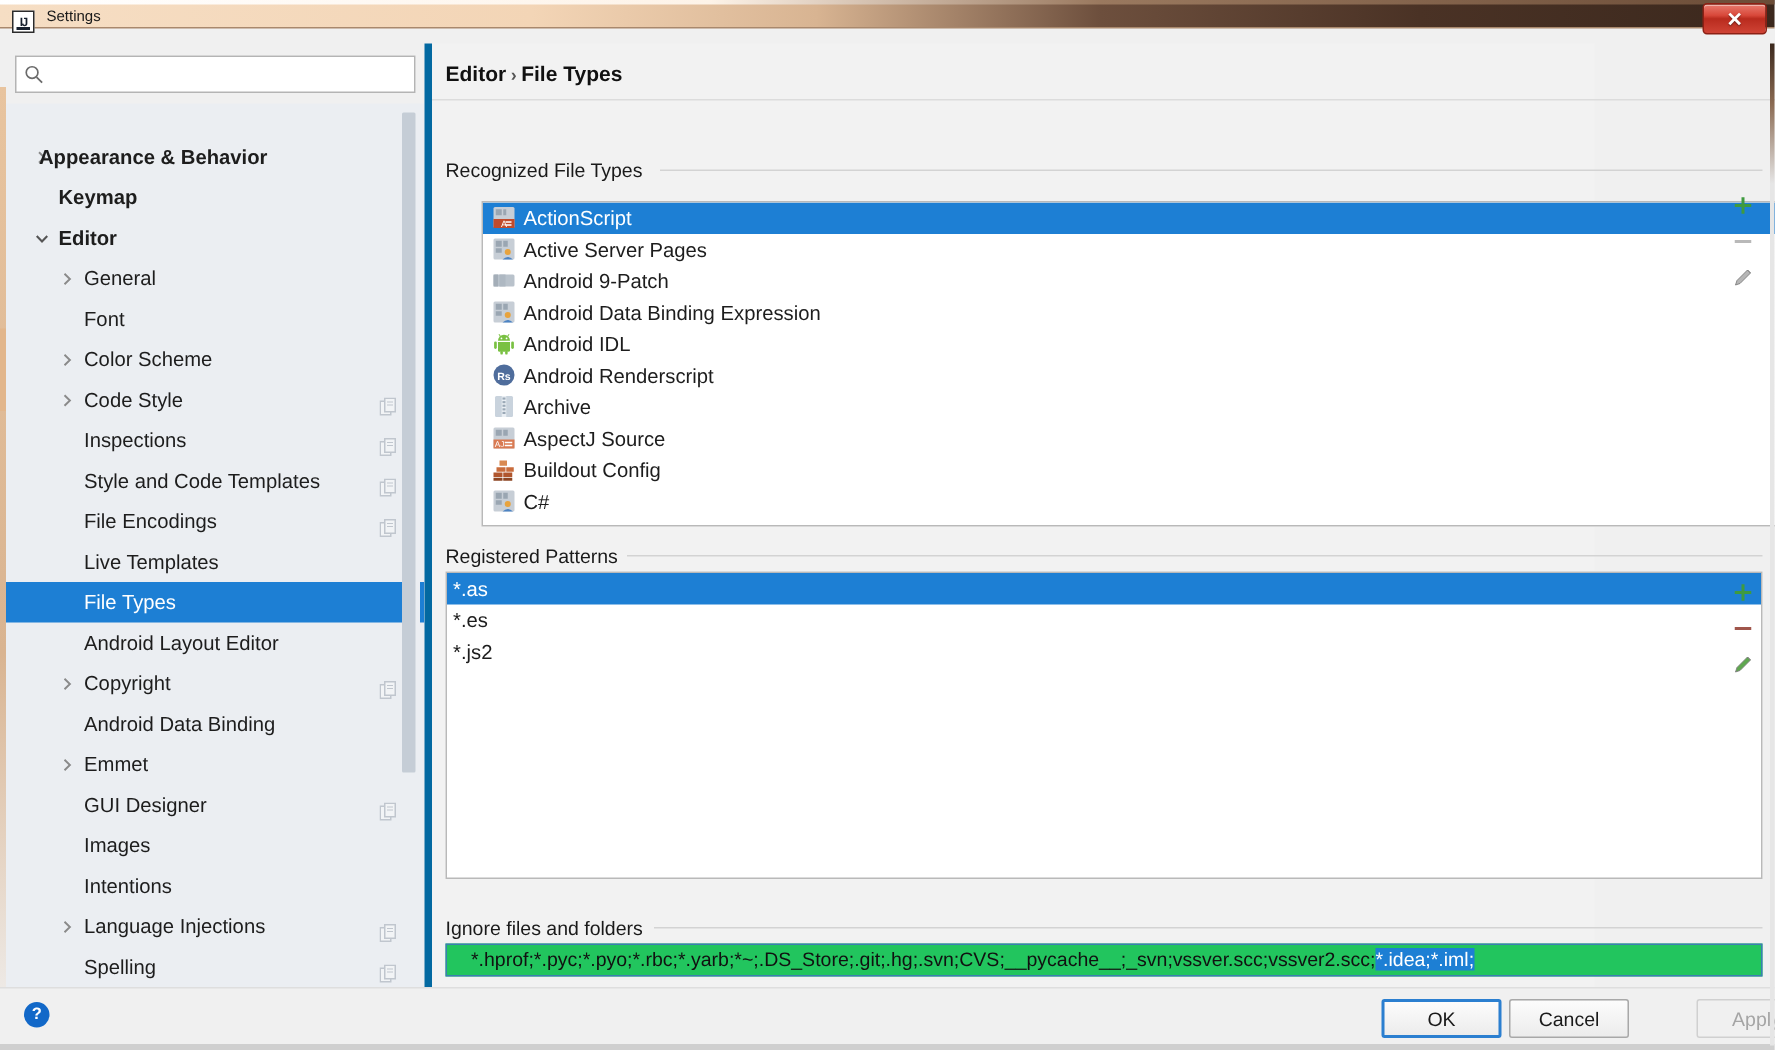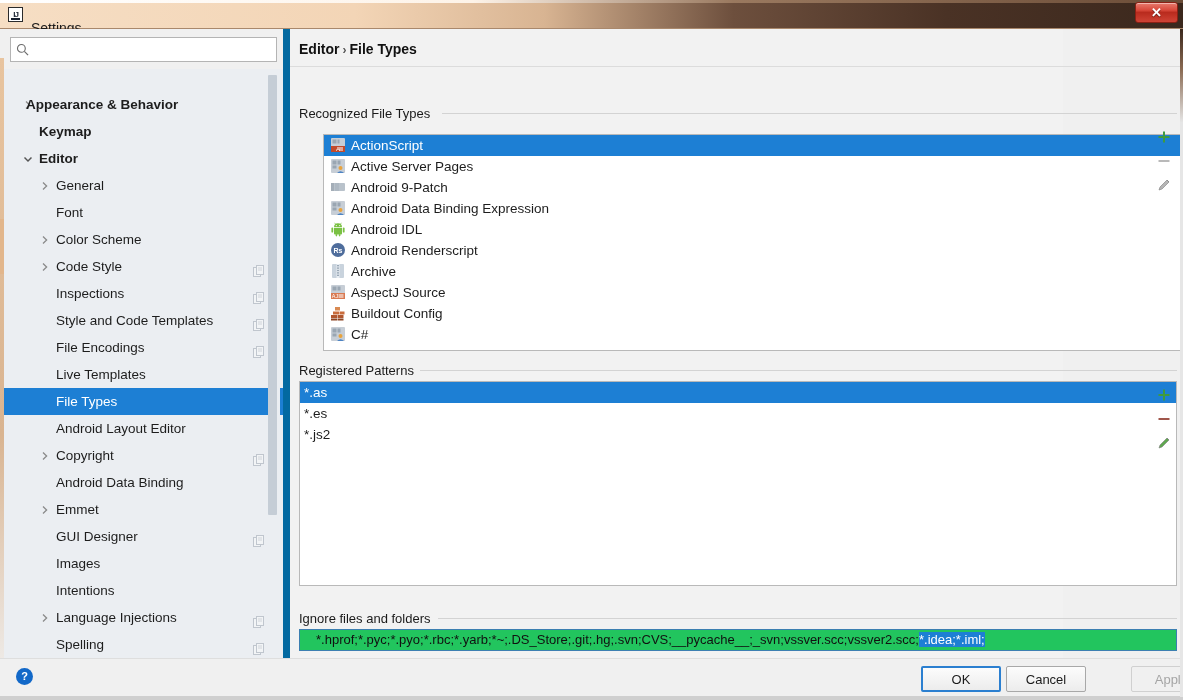--- a/index.html
+++ b/index.html
@@ -7,38 +7,38 @@
     width:1183px;height:700px;overflow:hidden;
     font-family:"Liberation Sans", sans-serif;
     font-size:13px;
     background:#f0f0f0;
     -webkit-font-smoothing:antialiased;
   }
   .window{position:absolute;left:0;top:0;width:1183px;height:700px;}
 
   
   .titlebar{
-    position:absolute;left:0;top:0;width:1183px;height:29px;
+    position:absolute;left:0;top:0;width:1183px;height:19px;
     background:linear-gradient(to right,#f6dec4 0%,#f3d5b6 30%,#d8b492 46%,#6d4f3d 62%,#4a3225 80%,#3b281d 100%);
     border-bottom:1px solid #a9886c;
     box-sizing:border-box;
   }
   .titlebar .strip{
     position:absolute;left:0;top:0;width:1183px;height:3px;
     background:linear-gradient(to right,#ffffff 0%,#fdf3e8 40%,#9a795f 62%,#6b4c37 100%);
   }
   .ij-logo{
     position:absolute;left:8px;top:7px;width:15px;height:15px;
     background:#ffffff;border:1px solid #2b2b2b;box-sizing:border-box;
     display:flex;align-items:center;justify-content:center;
   }
   .ij-logo span{font-size:8px;font-weight:bold;color:#17202e;line-height:1;letter-spacing:-1px;}
   .ij-logo .bar{position:absolute;left:2px;bottom:1px;width:9px;height:2px;background:#17202e;}
   .title-text{
-    position:absolute;left:31px;top:20px;font-size:14px;color:#1a1a1a;
+    position:absolute;left:31px;top:6px;font-size:10px;color:#1a1a1a;
   }
   .close-btn{
     position:absolute;right:5px;top:2px;width:43px;height:21px;
     background:linear-gradient(to bottom,#e87b6e 0%,#d8483a 38%,#b92b1e 50%,#cf4335 100%);
     border:1px solid #8c2014;border-radius:3px;box-sizing:border-box;
     display:flex;align-items:center;justify-content:center;
     box-shadow:inset 0 1px 0 rgba(255,255,255,.45);
     cursor:pointer;
   }
   .close-btn .x{color:#ffffff;font-size:13px;font-weight:bold;line-height:1;text-shadow:0 1px 1px rgba(0,0,0,.5);}
@@ -86,21 +86,21 @@
   }
   .chev svg{position:absolute;top:9px;left:0;}
   .copy-ic{position:absolute;right:18px;top:7px;width:12px;height:13px;opacity:.38;}
 
   .sb-track{position:absolute;right:3px;top:0;width:9px;height:589px;background:#ebeef2;}
   .sb-thumb{position:absolute;right:3px;top:6px;width:9px;height:440px;background:#c5cdd6;border-radius:1px;}
 
   
   .right{
     position:absolute;left:283px;top:0;width:780px;height:629px;background:#f2f2f2;
-    border-left:7px solid #0369a1;box-sizing:border-box;
+    border-left:5px solid #0369a1;box-sizing:border-box;
   }
   .breadcrumb{
     position:absolute;left:9px;top:12px;font-size:14px;font-weight:bold;color:#111;
   }
   .breadcrumb .sep{font-weight:bold;color:#555;padding:0 3px;font-size:12px;}
   .hrule{position:absolute;left:0;top:37px;width:900px;height:1px;background:#dcdcdc;}
 
   
   .sec-label{
     position:absolute;font-size:13px;color:#1a1a1a;background:#f2f2f2;padding-right:6px;z-index:2;

